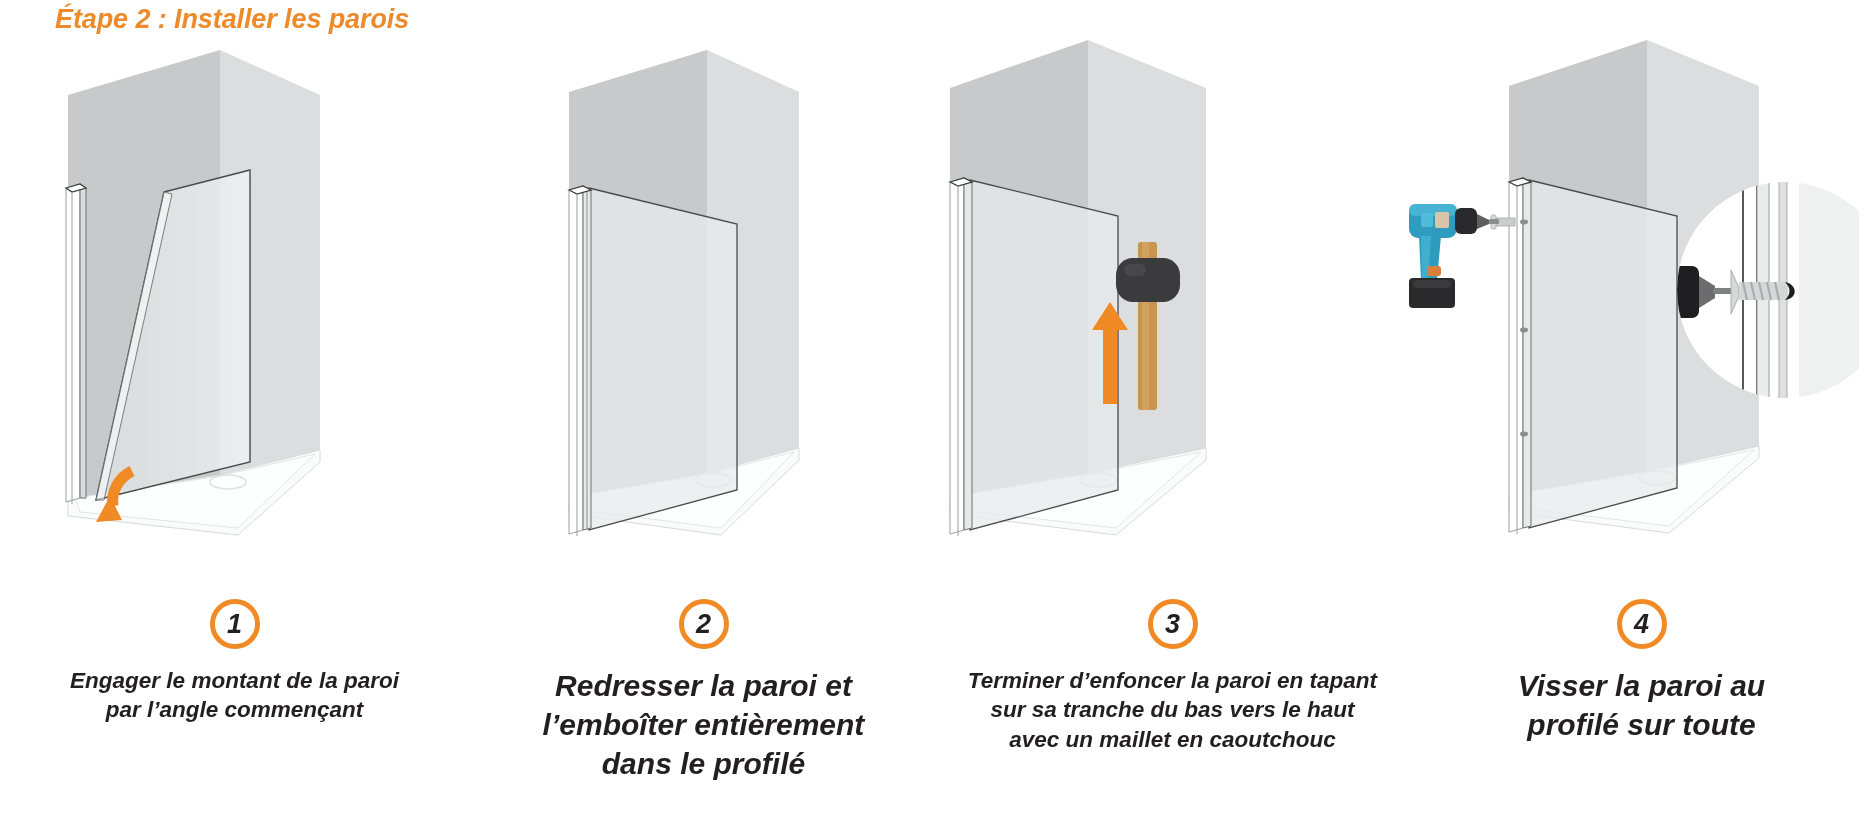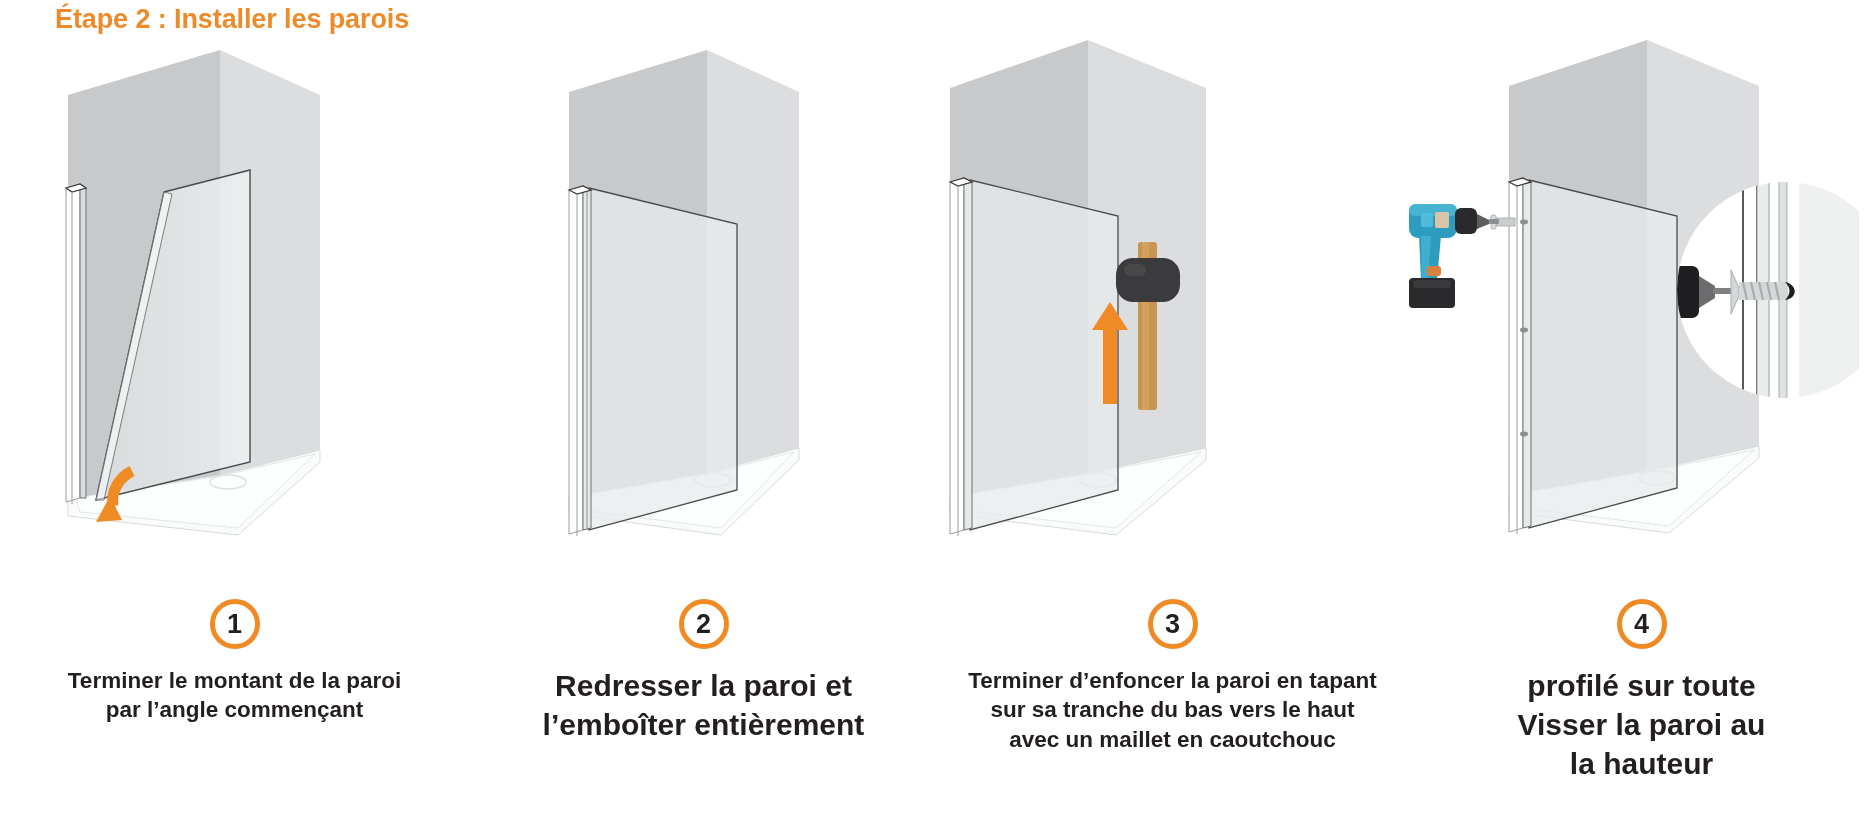--- a/index.html
+++ b/index.html
@@ -9,20 +9,21 @@
     width: 1876px; height: 834px;
     background: #ffffff;
     font-family: "Liberation Sans", sans-serif;
     overflow: hidden;
   }
   #page {
     position: relative;
     width: 1876px;
     height: 676px;
     background: #ffffff;
+    font-style: italic;
   }
   #step-title {
     position: absolute;
     left: 55px;
     top: 4px;
     font-size: 27px;
     font-weight: bold;
     color: #ED8B2B;
     letter-spacing: -0.1px;
     white-space: nowrap;
@@ -125,21 +126,21 @@
           <g>
             <path d="M113,476 C111,462 118,448 132,441" fill="none" stroke="#F08A24" stroke-width="11" stroke-linecap="butt"></path>
             <polygon points="96,492 122,490 110,466" fill="#F08A24"></polygon>
           </g>
         </svg>
       </div>
       <div class="badge-wrap">
         <div class="badge">1</div>
       </div>
       <div class="caption">
-        <span class="ln">Terminer le montant de la paroi</span>
+        <span class="ln">Engager le montant de la paroi</span>
         <span class="ln">par l’angle commençant</span>
       </div>
     </div>
 
     <div class="panel p2">
       <div class="figure">
         <svg viewBox="0 0 469 560" preserveAspectRatio="xMidYMid meet">
           <polygon points="238,20 330,62 330,418 238,443" fill="#DCDDDE"></polygon>
           <polygon points="100,62 238,20 238,443 100,468" fill="#C8C9CB"></polygon>
           <polygon points="100,468 238,443 330,418 330,430 252,505 100,484" fill="#FAFBFB" stroke="#D6DADB" stroke-width="1"></polygon>
@@ -158,20 +159,21 @@
             <line x1="118" y1="162" x2="118" y2="500" stroke="#8E9092" stroke-width="1"></line>
           </g>
         </svg>
       </div>
       <div class="badge-wrap">
         <div class="badge">2</div>
       </div>
       <div class="caption">
         <span class="ln">Redresser la paroi et</span>
         <span class="ln">l’emboîter entièrement</span>
+        <span class="ln">dans le profilé</span>
       </div>
     </div>
 
     <div class="panel p3">
       <div class="figure">
         <svg viewBox="0 0 469 560" preserveAspectRatio="xMidYMid meet">
           <polygon points="150,10 268,58 268,418 150,443" fill="#DCDDDE"></polygon>
           <polygon points="12,58 150,10 150,443 12,468" fill="#C8C9CB"></polygon>
           <polygon points="12,468 150,443 268,418 268,430 178,505 12,484" fill="#FAFBFB" stroke="#D6DADB" stroke-width="1"></polygon>
           <polygon points="19,466 150,444 263,422 178,498 24,480" fill="#FDFEFE" stroke="#E2E6E7" stroke-width="1"></polygon>
@@ -281,20 +283,19 @@
               </g>
               <path d="M378,252 C390,254 392,268 378,270 C384,264 384,258 378,252 Z" fill="#1E1E20"></path>
             </g>
           </g>
         </svg>
       </div>
       <div class="badge-wrap">
         <div class="badge">4</div>
       </div>
       <div class="caption">
+        <span class="ln">Visser la paroi au</span>
         <span class="ln">profilé sur toute</span>
-        <span class="ln">Visser la paroi au</span>
-        <span class="ln">la hauteur</span>
       </div>
     </div>
 
   </div>
 </div>
 
 </body></html>

